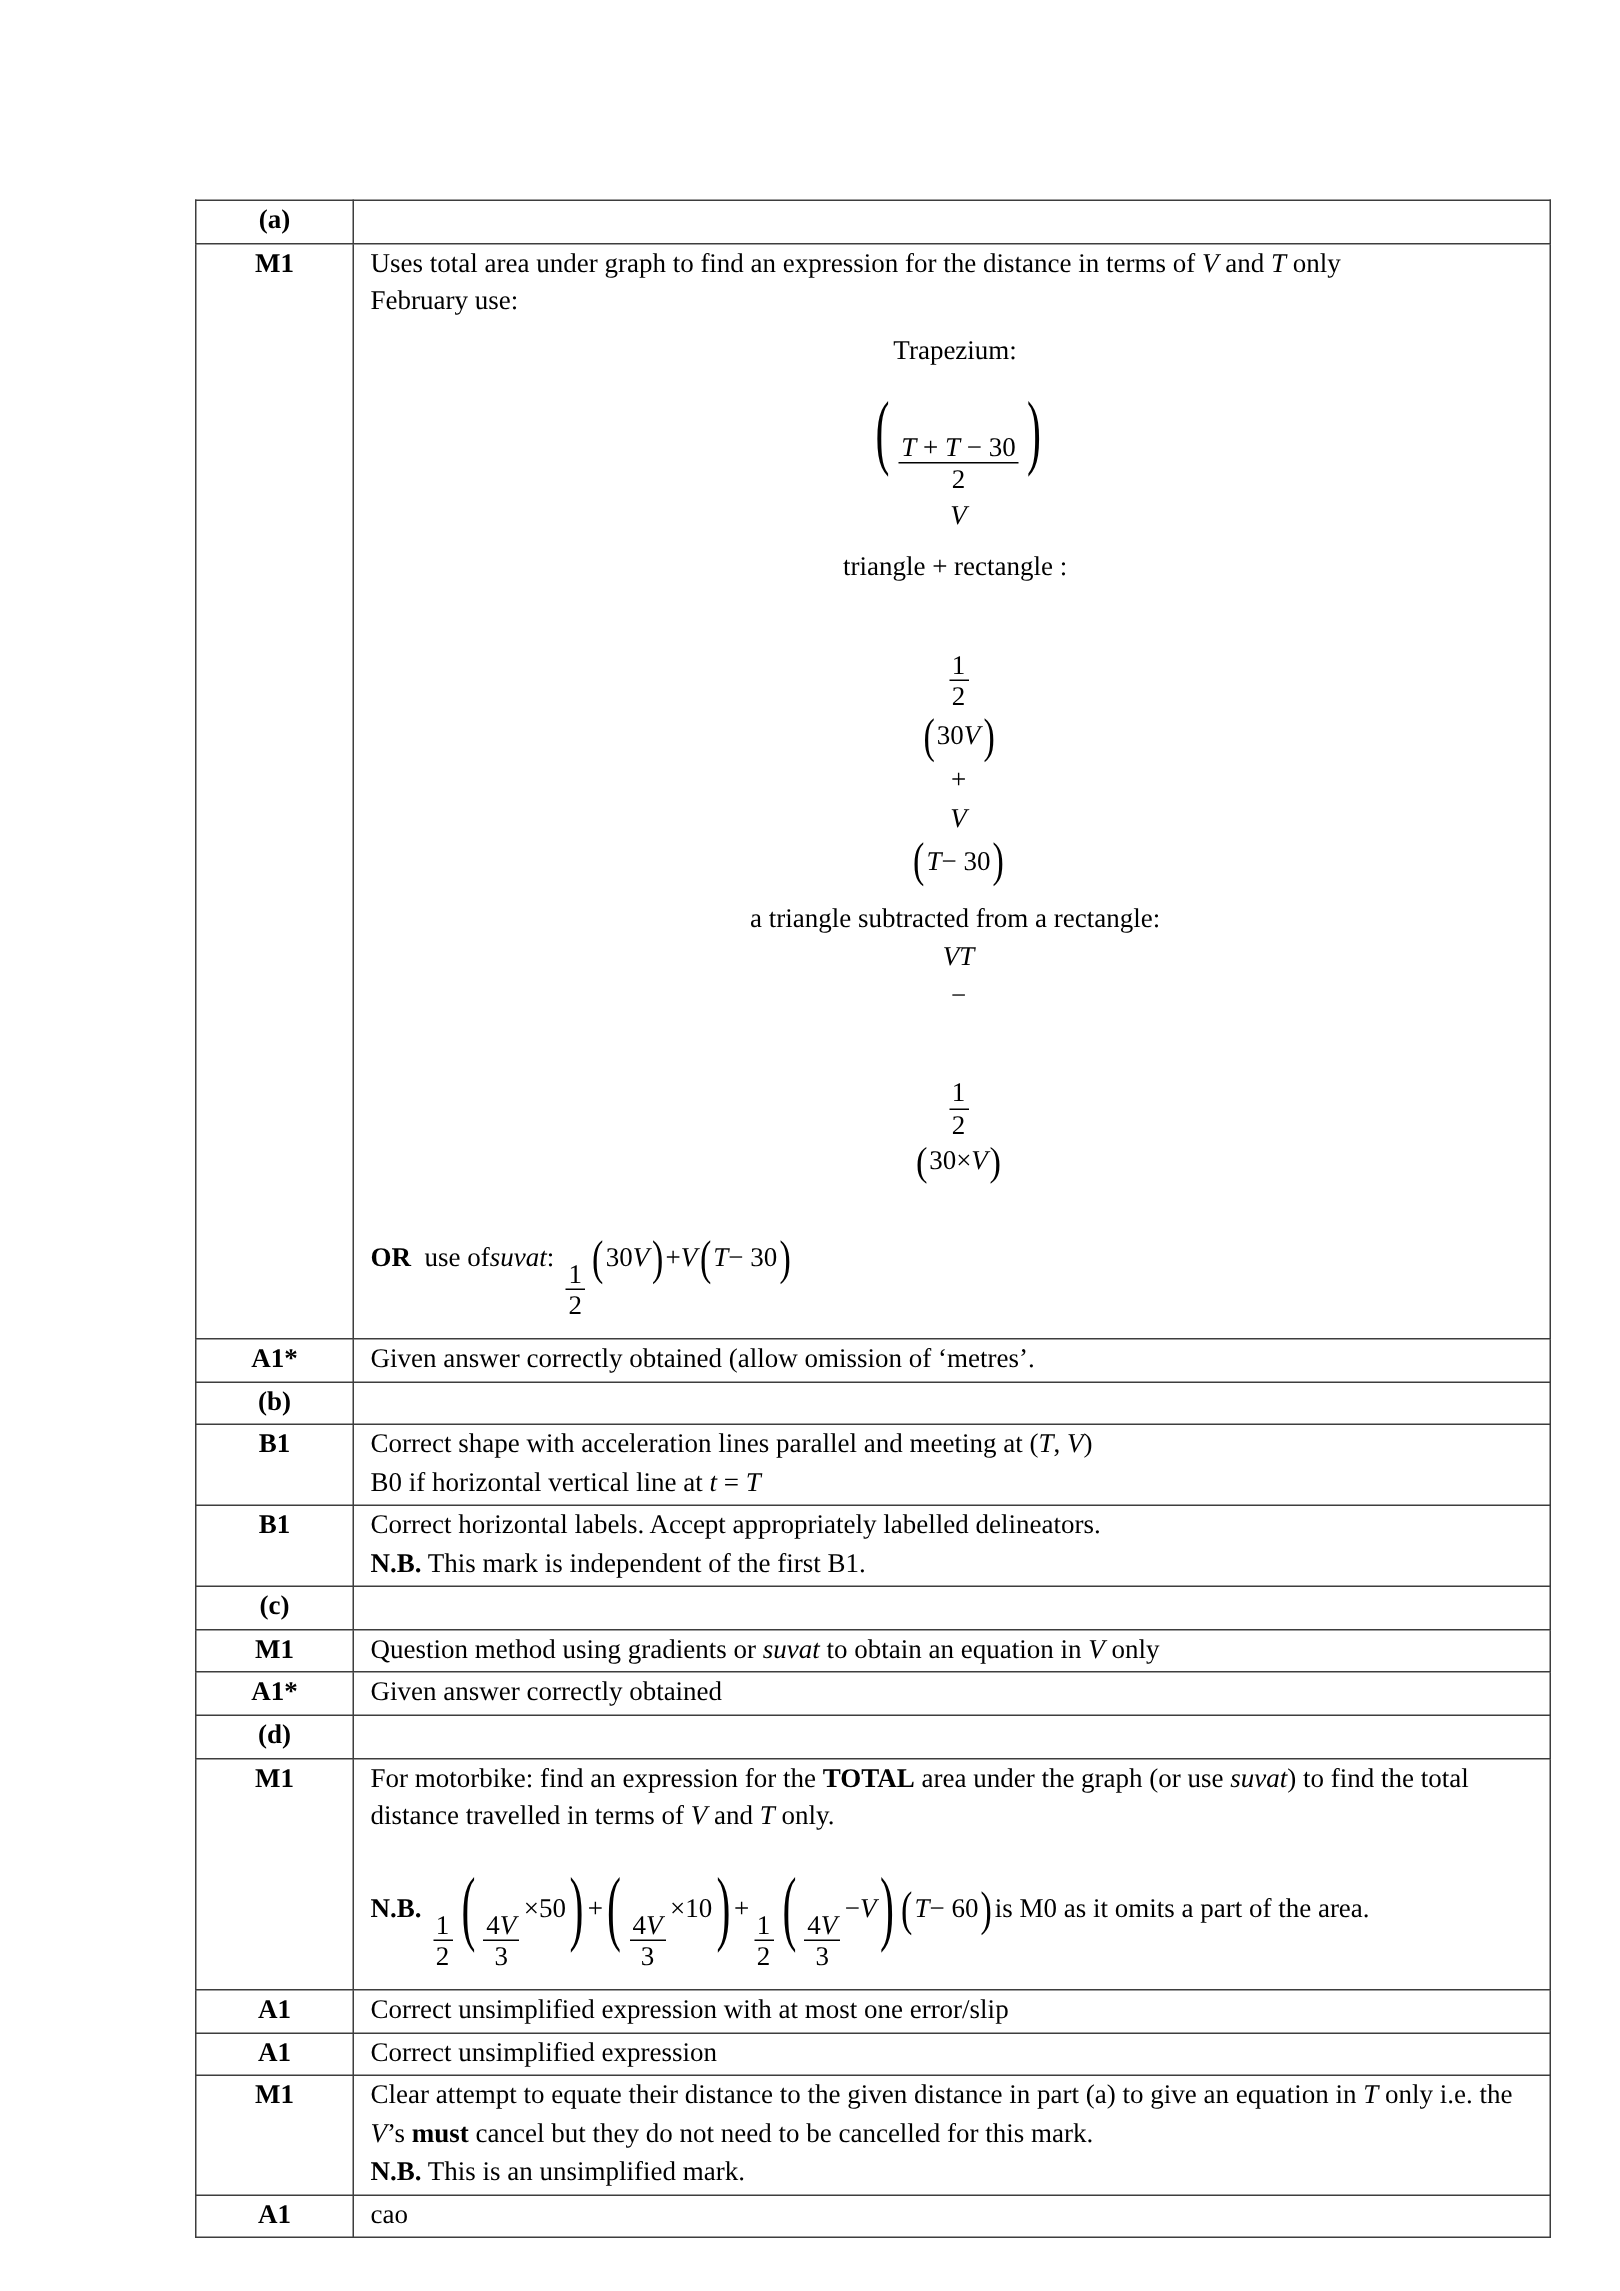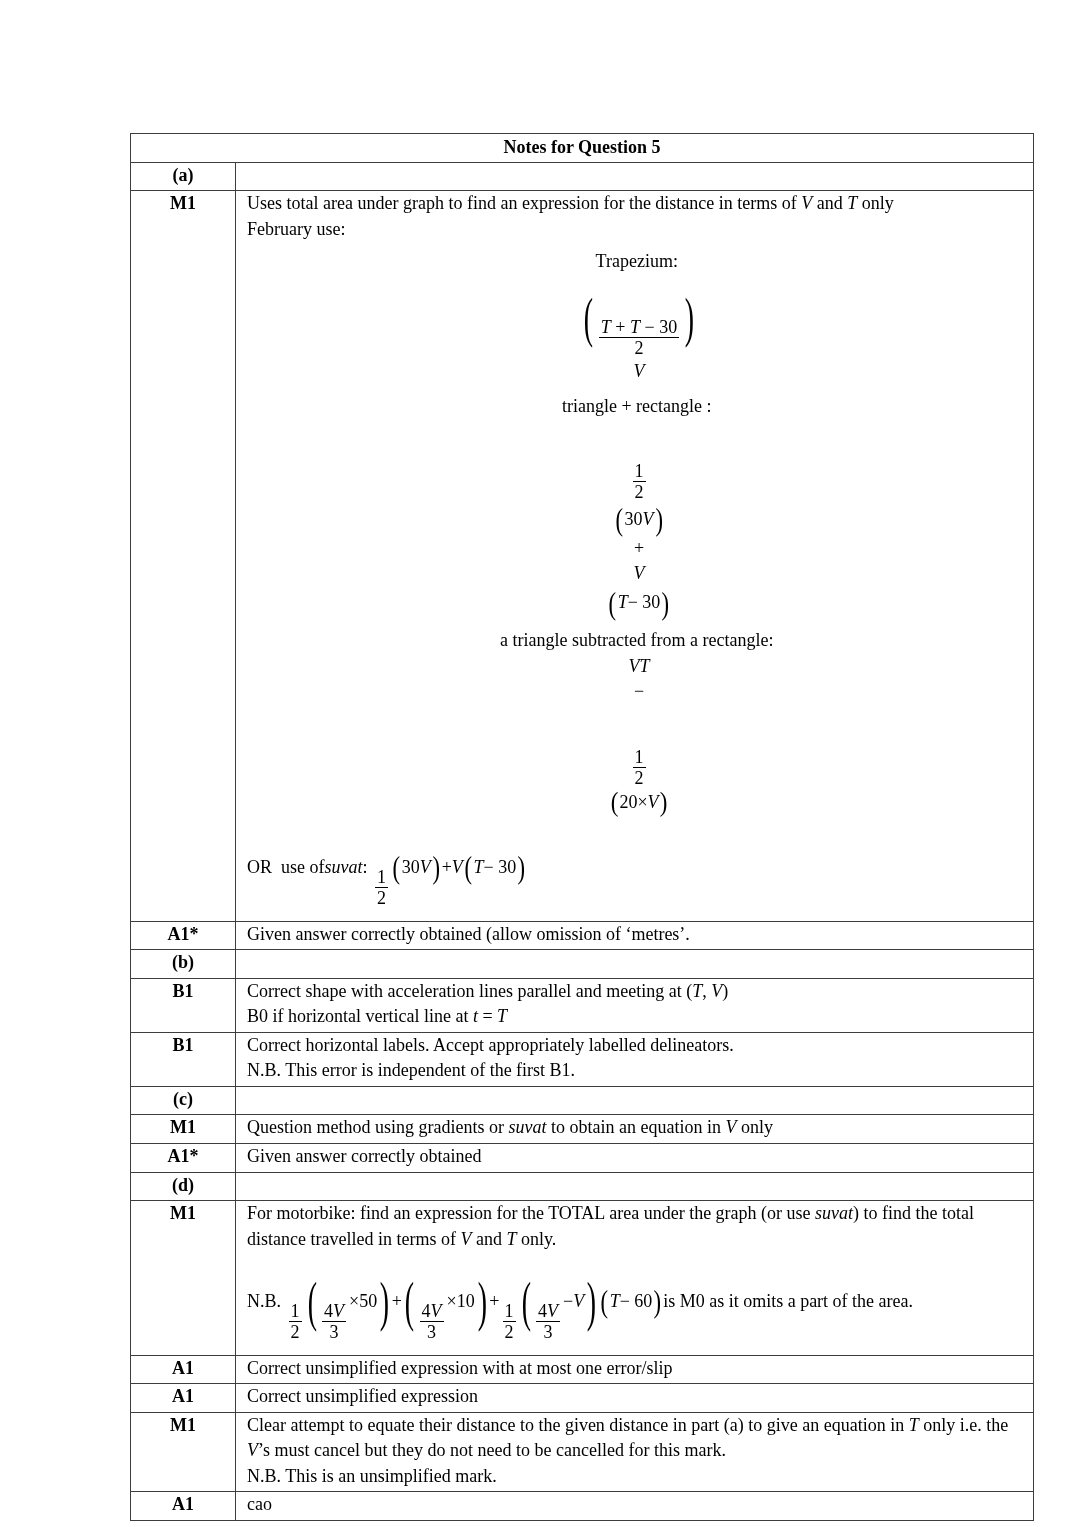--- a/index.html
+++ b/index.html
@@ -26,21 +26,21 @@
     text-align:center;font-weight:bold;padding:1px 4px;
   }
   td.mark-cell{
     text-align:center;font-weight:bold;
     padding-left:2px;padding-right:2px;
   }
   .blk{margin:0;}
   .fml{margin:7px 0 9px 0;display:flex;align-items:center;flex-wrap:wrap;}
   .ind{margin-left:9px;flex-direction:column;}
   .it{font-style:italic;}
-  .bd{font-weight:normal;text-align:right;}
+  .bd{font-weight:bold;text-align:right;}
   
   .frac{
     display:inline-flex;flex-direction:column;align-items:center;
     vertical-align:middle;margin:0 3px;text-align:center;
     line-height:1.12;position:relative;top:-1px;
   }
   .frac > .num{border-bottom:1.5px solid #000;padding:0 2px;margin-top:43px;}
   .frac > .den{padding:0 2px;}
   
   .pgrp{display:inline-flex;align-items:center;vertical-align:middle;}
@@ -57,23 +57,20 @@
 <body>
 
 <div class="page">
   <table class="notes">
     <colgroup>
         <col class="c1">
         <col class="c2">
       </colgroup>
     <tbody>
       <tr>
-        <td class="title-cell" colspan="2">Notes for Question 5</td>
-      </tr>
-      <tr>
         <td class="mark-cell">(a)</td>
         <td class="desc-cell"></td>
       </tr>
       <tr>
         <td class="mark-cell">M1</td>
         <td class="desc-cell">
             <div class="blk"><span>Uses total area under graph to find an expression for the distance in terms of </span><span class="it">V</span><span> and </span><span class="it">T</span><span> only</span></div>
             <div class="blk"><span>February use:</span></div>
             <div class="blk fml ind">
               <span>Trapezium:&nbsp;</span>
@@ -118,21 +115,21 @@
               <span>a triangle subtracted from a rectangle:&nbsp;</span>
               <span class="it">VT</span>
               <span> − </span>
               <span class="frac">
                 <span class="num">1</span>
                 <span class="den">2</span>
               </span>
               <span class="pgrp sm">
                 <span class="pg">(</span>
                 <span class="inner">
-                  <span>20×</span>
+                  <span>30×</span>
                   <span class="it">V</span>
                 </span>
                 <span class="pg">)</span>
               </span>
             </div>
             <div class="blk fml">
               <span class="bd">OR</span>
               <span>&nbsp; use of </span>
               <span class="it">suvat</span>
               <span>:&nbsp;</span>
@@ -175,21 +172,21 @@
         <td class="mark-cell">B1</td>
         <td class="desc-cell">
             <div class="blk"><span>Correct shape with acceleration lines parallel and meeting at (</span><span class="it">T</span><span>, </span><span class="it">V</span><span>)</span></div>
             <div class="blk"><span>B0 if horizontal vertical line at </span><span class="it">t</span><span> = </span><span class="it">T</span></div>
           </td>
       </tr>
       <tr>
         <td class="mark-cell">B1</td>
         <td class="desc-cell">
             <div class="blk"><span>Correct horizontal labels. Accept appropriately labelled delineators.</span></div>
-            <div class="blk"><span class="bd">N.B.</span><span> This error is independent of the first B1.</span></div>
+            <div class="blk"><span class="bd">N.B.</span><span> This mark is independent of the first B1.</span></div>
           </td>
       </tr>
       <tr>
         <td class="mark-cell">(c)</td>
         <td class="desc-cell"></td>
       </tr>
       <tr>
         <td class="mark-cell">M1</td>
         <td class="desc-cell">
             <div class="blk"><span>Question method using gradients or </span><span class="it">suvat</span><span> to obtain an equation in </span><span class="it">V</span><span> only</span></div>

